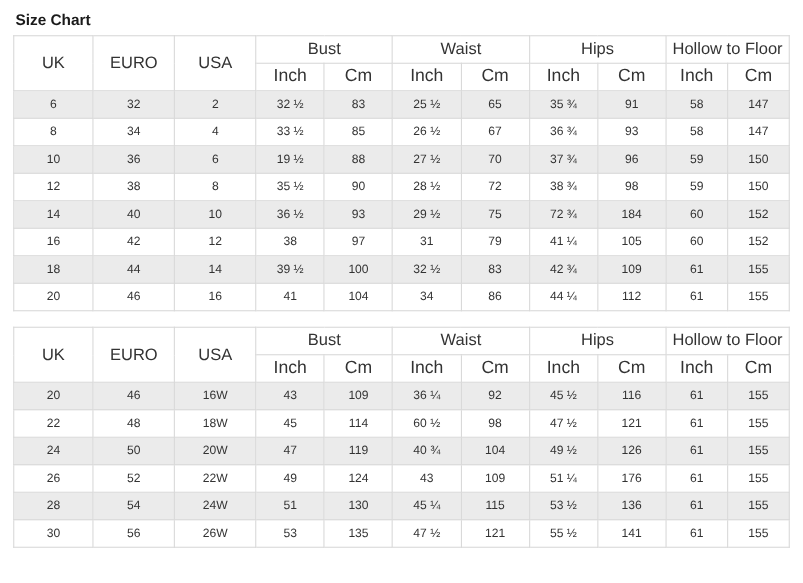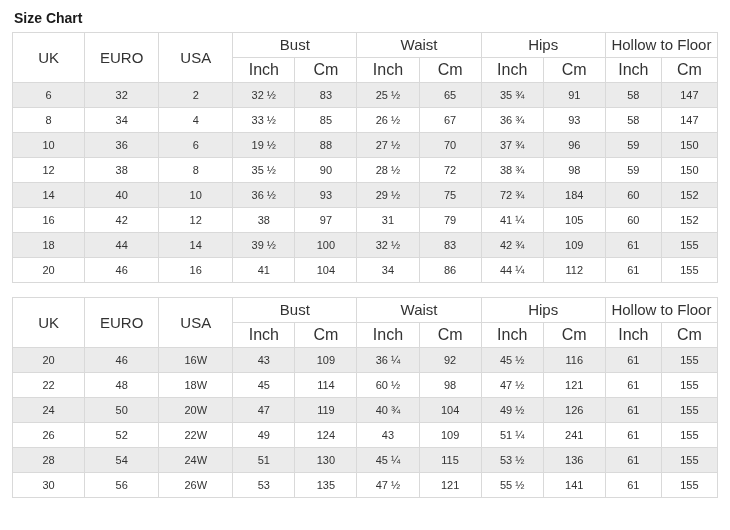--- a/index.html
+++ b/index.html
@@ -300,21 +300,21 @@
         </tr>
         <tr class="plain">
           <td>26</td>
           <td>52</td>
           <td>22W</td>
           <td>49</td>
           <td>124</td>
           <td>43</td>
           <td>109</td>
           <td>51 ¼</td>
-          <td>241</td>
+          <td>176</td>
           <td>61</td>
           <td>155</td>
         </tr>
         <tr class="shade">
           <td>28</td>
           <td>54</td>
           <td>24W</td>
           <td>51</td>
           <td>130</td>
           <td>45 ¼</td>

